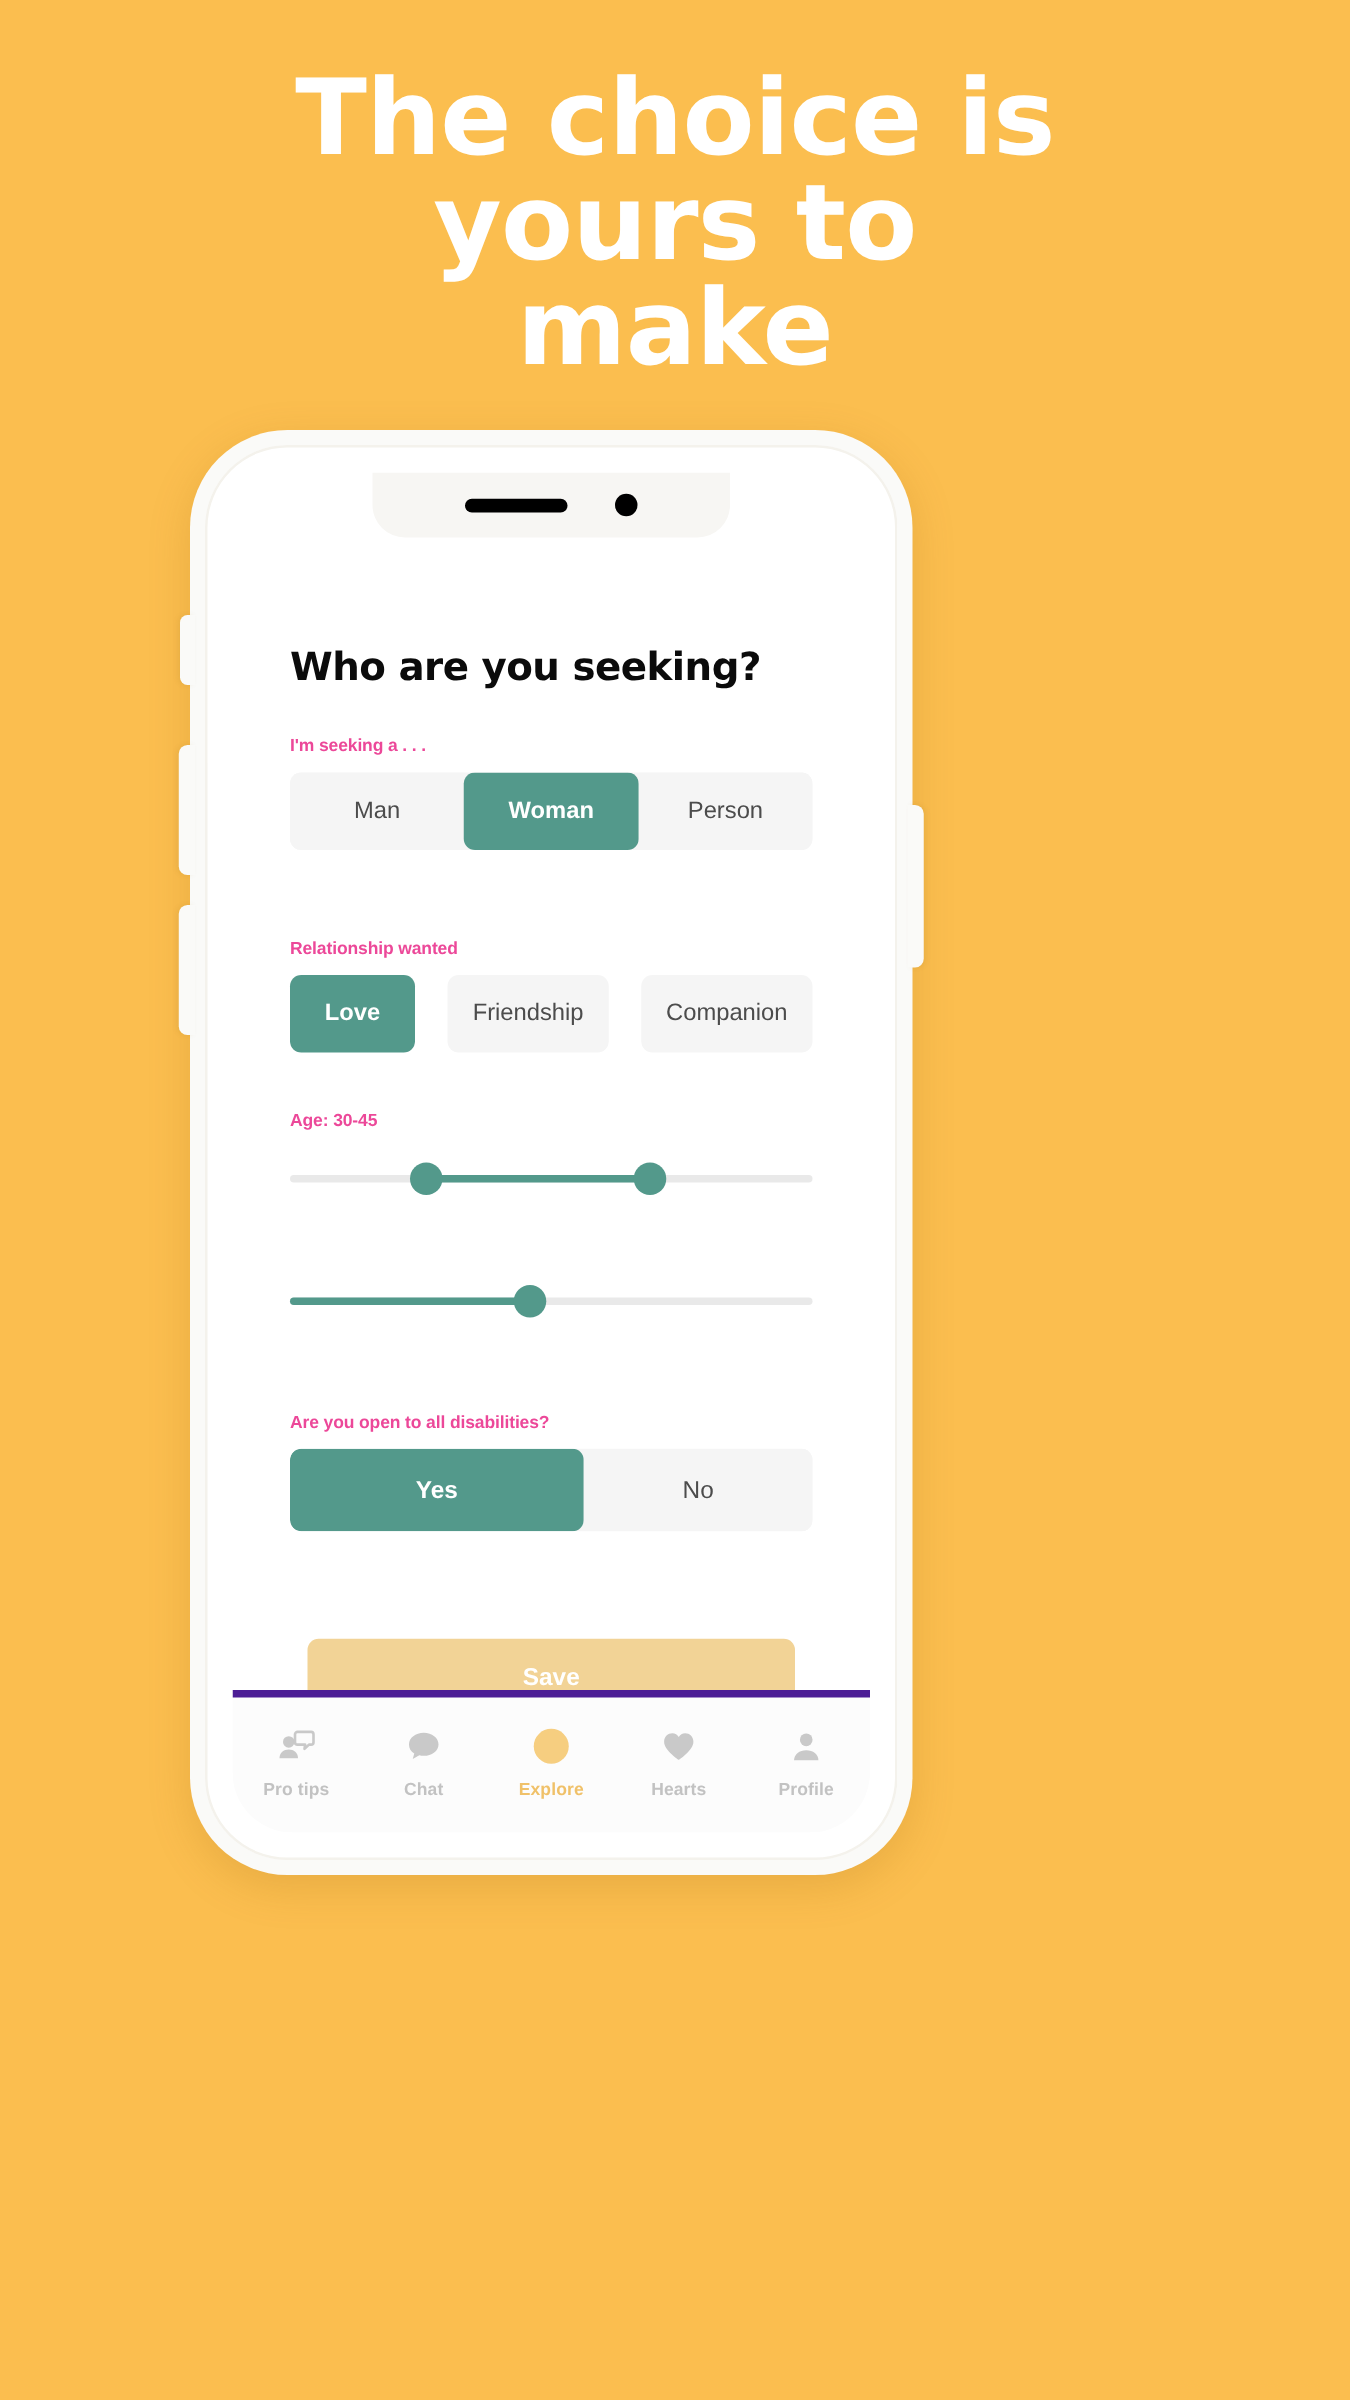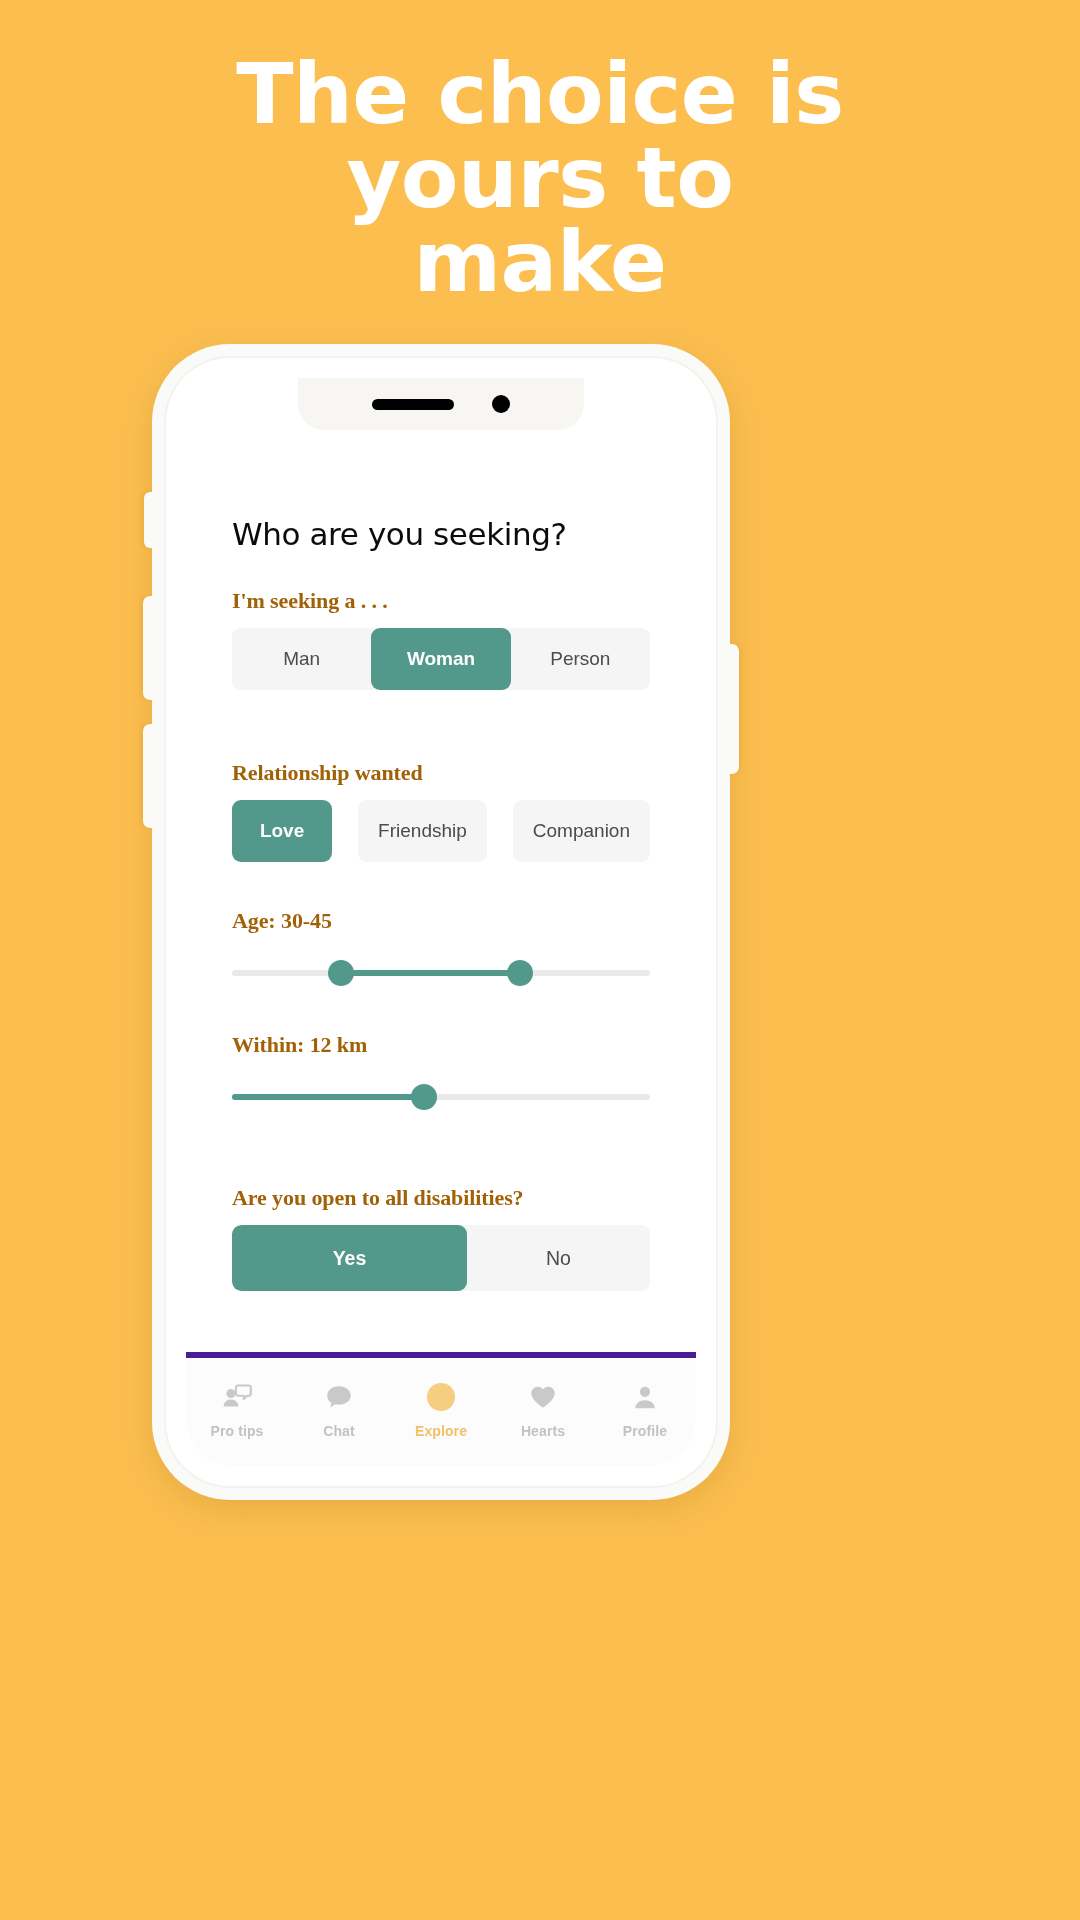--- a/index.html
+++ b/index.html
@@ -84,32 +84,32 @@
     position: absolute;
     left: 0; top: 0; right: 0; bottom: 0;
     padding: 0 46px;
     display: flex;
     flex-direction: column;
   }
 
   .page-title {
     margin-top: 138px;
     font-family: "DejaVu Sans", sans-serif;
-    font-weight: 400;
+    font-weight: 700;
     font-size: 31px;
     color: #0B0B0B;
     letter-spacing: -0.4px;
     white-space: nowrap;
   }
 
   .field-label {
-    font-family: Liberation Serif, serif;
+    font-family: Liberation Sans, sans-serif;
     font-weight: 700;
-    font-size: 22px;
-    color: #a16207;
+    font-size: 14px;
+    color: #ec4899;
     letter-spacing: -0.1px;
     white-space: nowrap;
   }
 
   
   .seg {
     display: flex;
     width: 100%;
     background: #F5F5F5;
     border-radius: 9px;
@@ -270,21 +270,20 @@
           <div class="field-label">Age: 30-45</div>
           <div class="slider sp-mt-26">
             <div class="track"></div>
             <div class="track-fill" style="left:26%; right:31%;"></div>
             <div class="thumb" style="left:26%;"></div>
             <div class="thumb" style="left:69%;"></div>
           </div>
         </div>
 
         <div style="margin-top:46px">
-          <div class="field-label">Within: 12 km</div>
           <div class="slider sp-mt-26">
             <div class="track"></div>
             <div class="track-fill" style="left:0; width:46%;"></div>
             <div class="thumb" style="left:46%;"></div>
           </div>
         </div>
 
         <div style="margin-top:75px">
           <div class="field-label">Are you open to all disabilities?</div>
           <div class="seg seg-yesno sp-mt-14">

